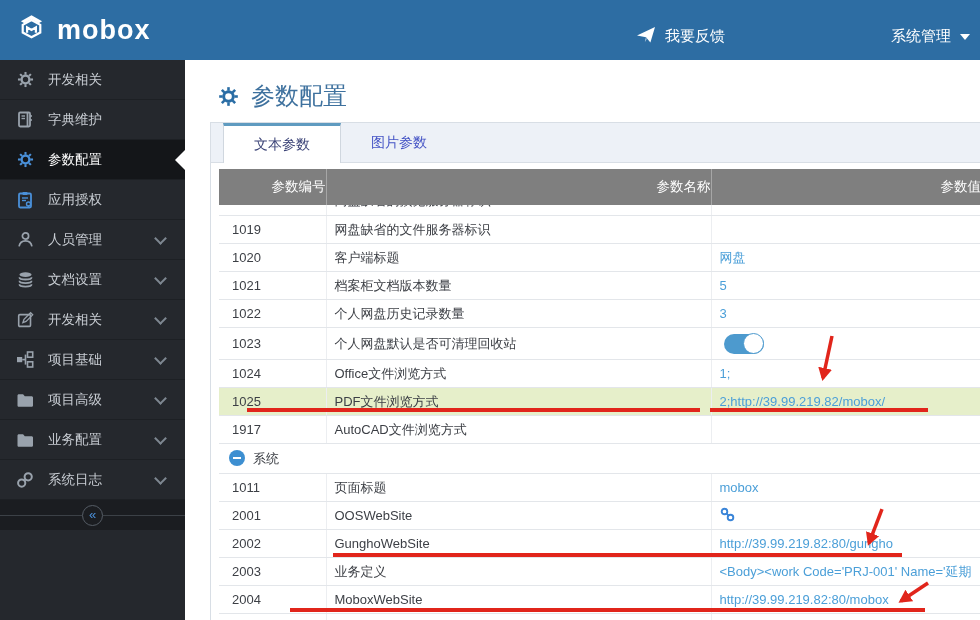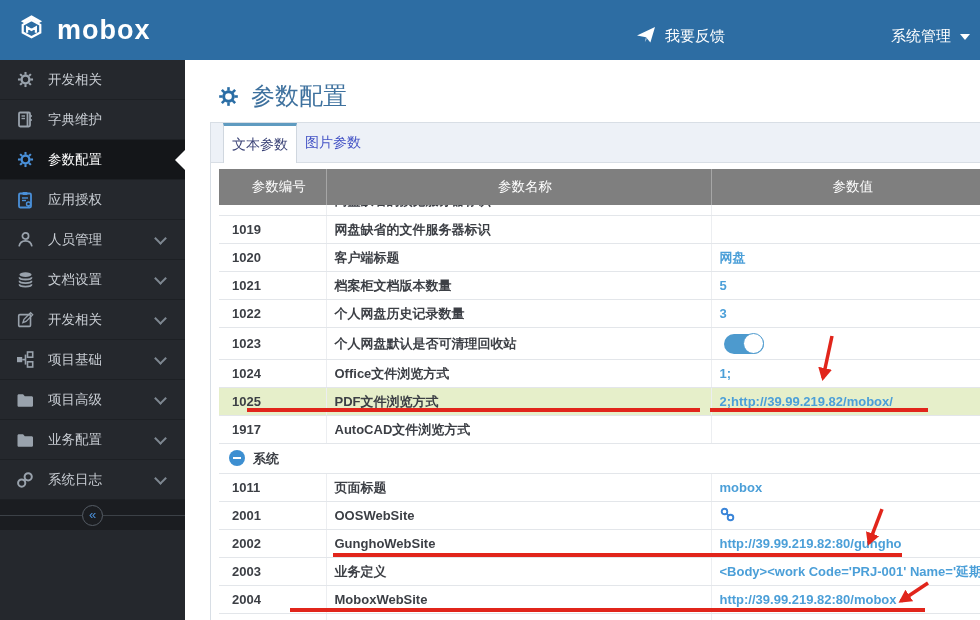--- a/index.html
+++ b/index.html
@@ -38,33 +38,33 @@
 
   
   .content{position:absolute;left:185px;top:60px;width:795px;height:560px;background:#fff;}
   .page-title{position:absolute;left:33px;top:20px;display:flex;align-items:center;gap:12px;}
   .page-title .t{font-size:24px;color:#3e719e;}
   .page-title .ic{color:#2a6da5;display:flex;}
 
   .panel{position:absolute;left:25px;top:62px;right:0;bottom:0;border-left:1px solid #d8dee5;border-top:1px solid #d8dee5;}
   .tabstrip{height:40px;background:#edf1f7;border-bottom:1px solid #d8dee5;display:flex;align-items:stretch;
             padding-left:12px;box-sizing:border-box;}
-  .tab{display:flex;align-items:center;padding:0 8px;font-size:14px;color:#4453c5;cursor:pointer;}
+  .tab{display:flex;align-items:center;padding:0 30px;font-size:14px;color:#4453c5;cursor:pointer;}
   .tab.active{background:#fff;border:1px solid #d0d7df;border-top:3px solid #5f9bc0;border-bottom:none;
               margin-bottom:-1px;color:#3b4377;}
 
   
   .tablewrap{margin:6px 0 0 8px;}
   table.param{border-collapse:collapse;table-layout:fixed;width:762px;font-size:13px;}
   col.c1{width:107px;} col.c2{width:385px;} col.c3{width:270px;}
-  thead th{background:#7f7f7f;color:#fff;font-weight:normal;font-size:13.5px;text-align:center;
+  thead th{background:#7f7f7f;color:#fff;font-weight:normal;font-size:13.5px;text-align:right;
            height:36px;padding:0 0 0 13px;border-right:1px solid #a6a6a6;}
   thead th:last-child{border-right:none;}
   tbody td{height:28px;padding:0 0 0 13px;border-bottom:1px solid #e3e6ea;color:#3c3f45;
-           white-space:nowrap;overflow:hidden;box-sizing:border-box;font-weight:bold;}
+           white-space:nowrap;overflow:hidden;box-sizing:border-box;}
   tbody td.cid,tbody td.cname{border-right:1px solid #eceef1;}
   tbody td.cname,tbody td.cval{padding-left:8px;}
   tr.hl td{background:#e6efca;}
   .val{color:#4b9fd8;}
   tr.toggle-row td{height:32px;}
   tr.partial td{height:10px;padding-top:0;padding-bottom:0;}
   .clip{height:10px;overflow:hidden;}
   .clip span{display:block;margin-top:-13px;}
   tr.section-row td{height:30px;padding-left:10px;}
   .sect{display:flex;gap:8px;color:#3c3f45;}

